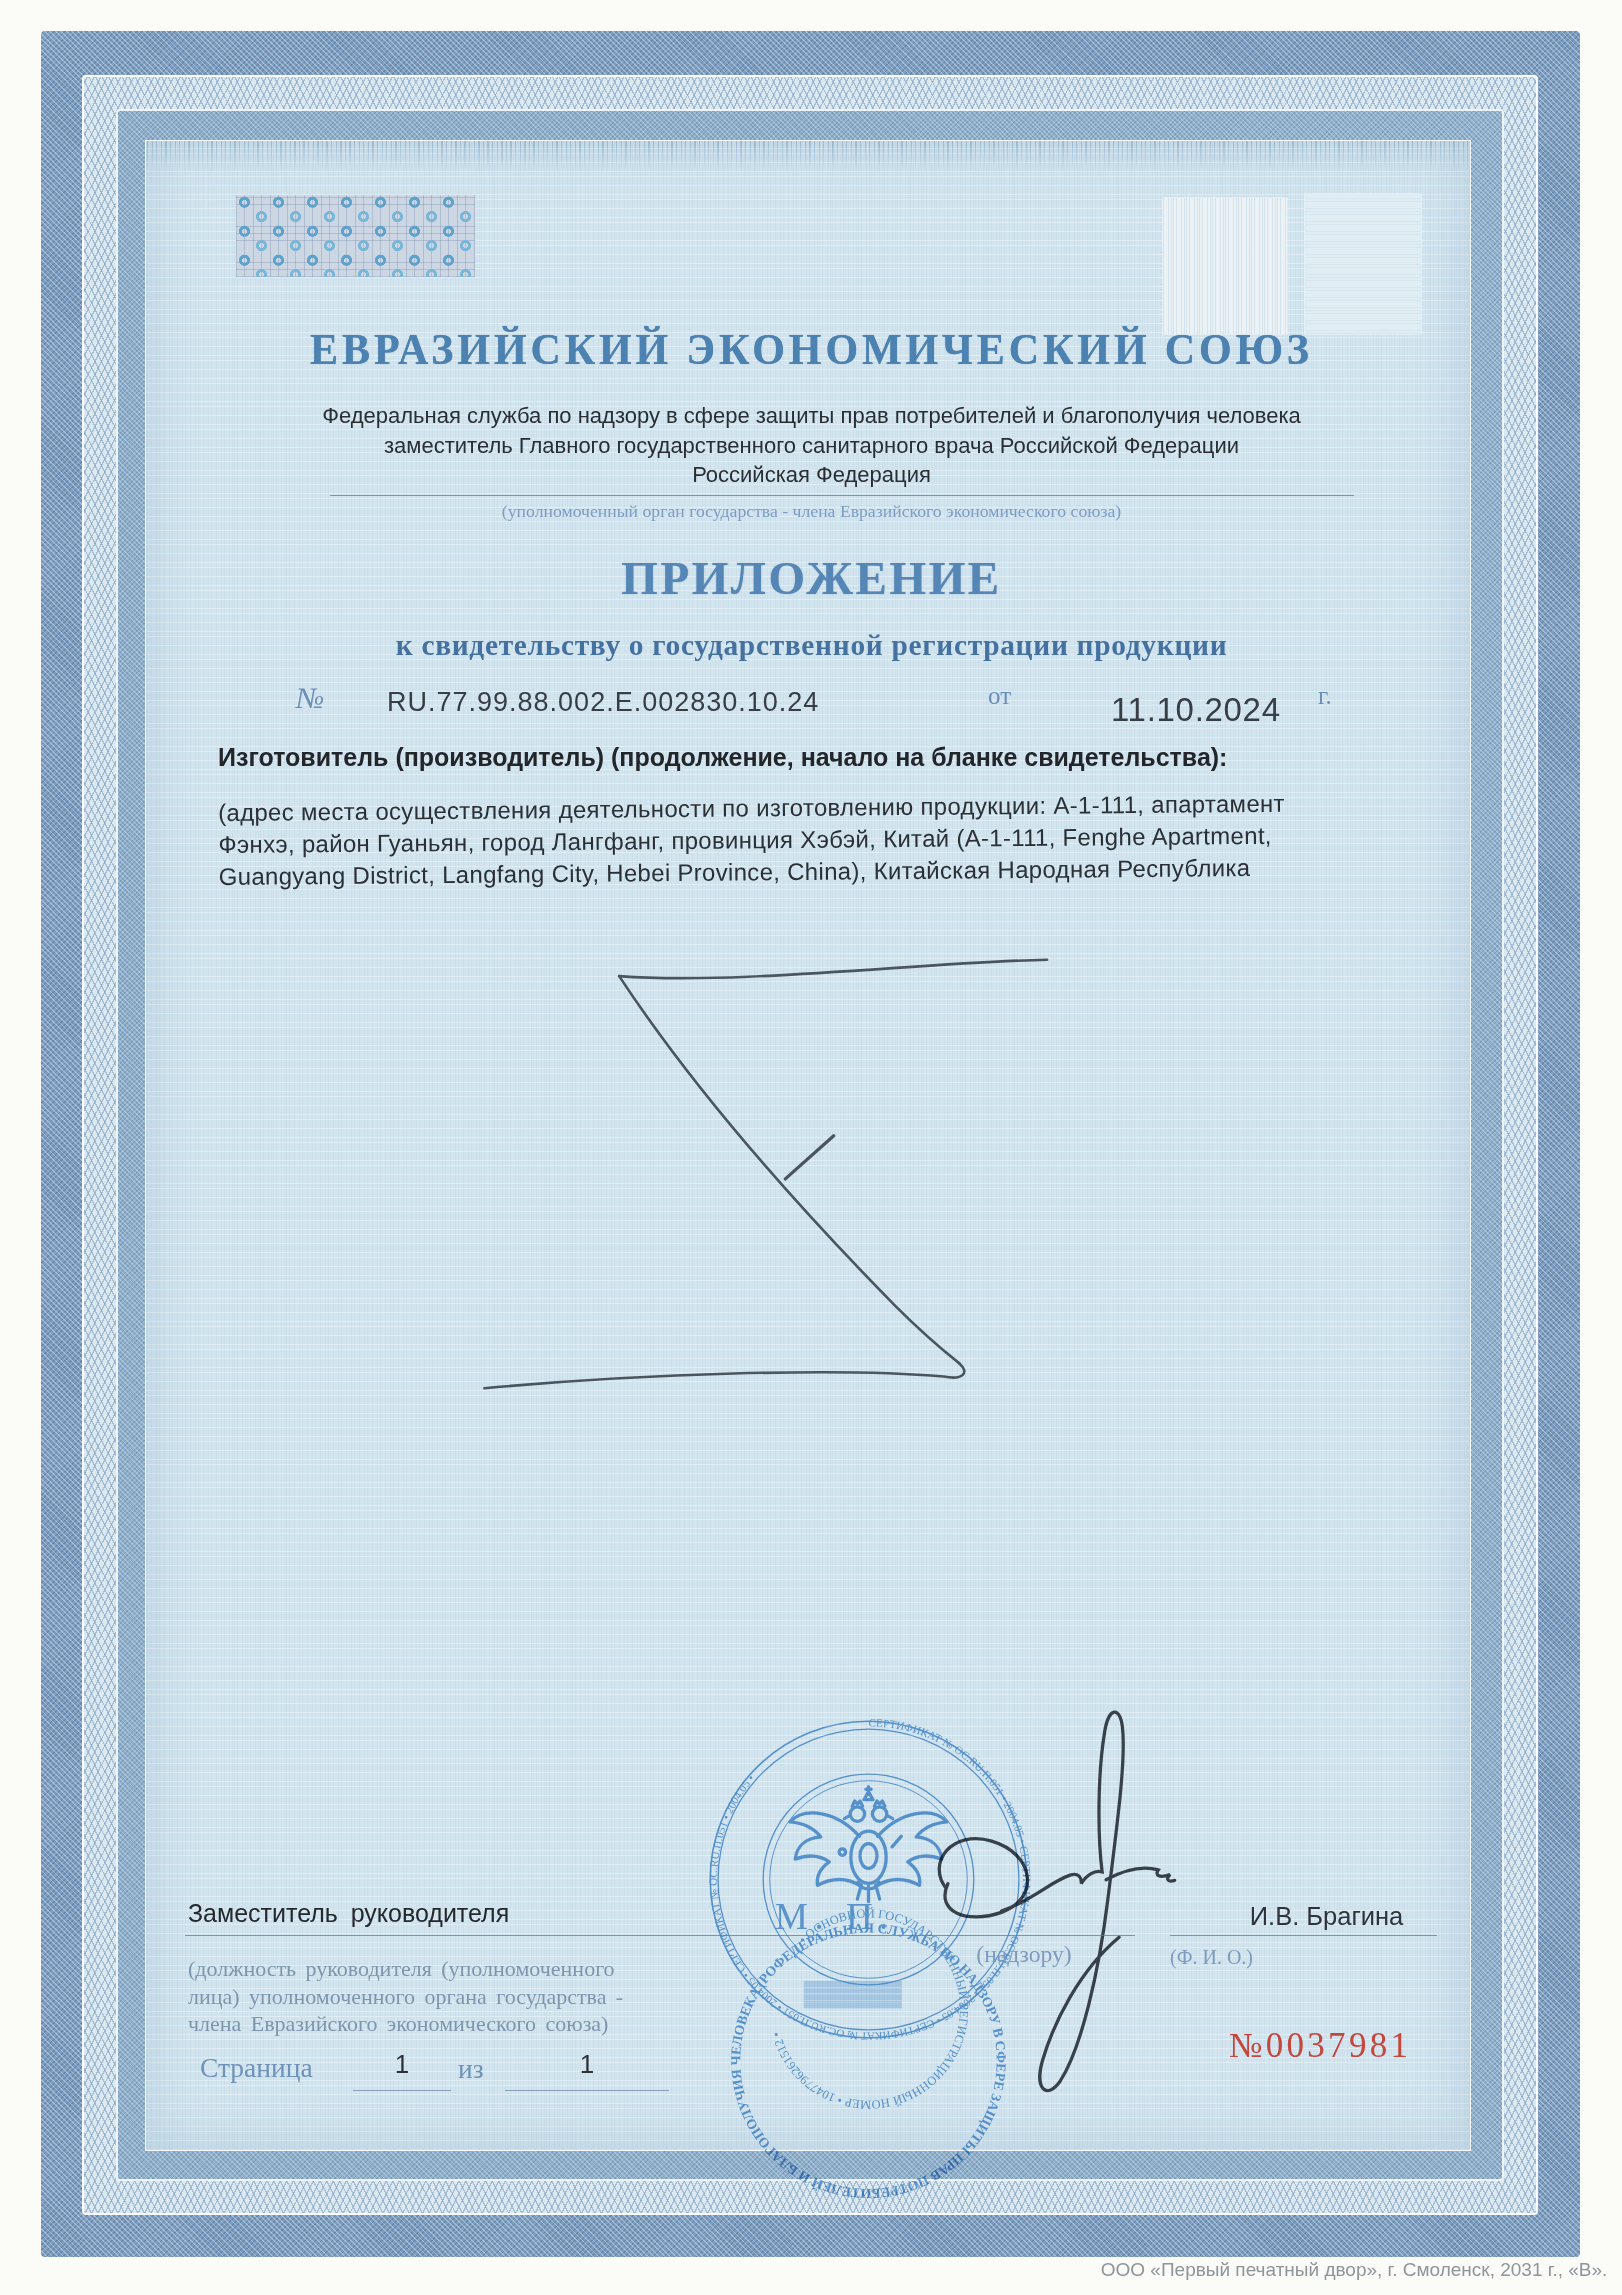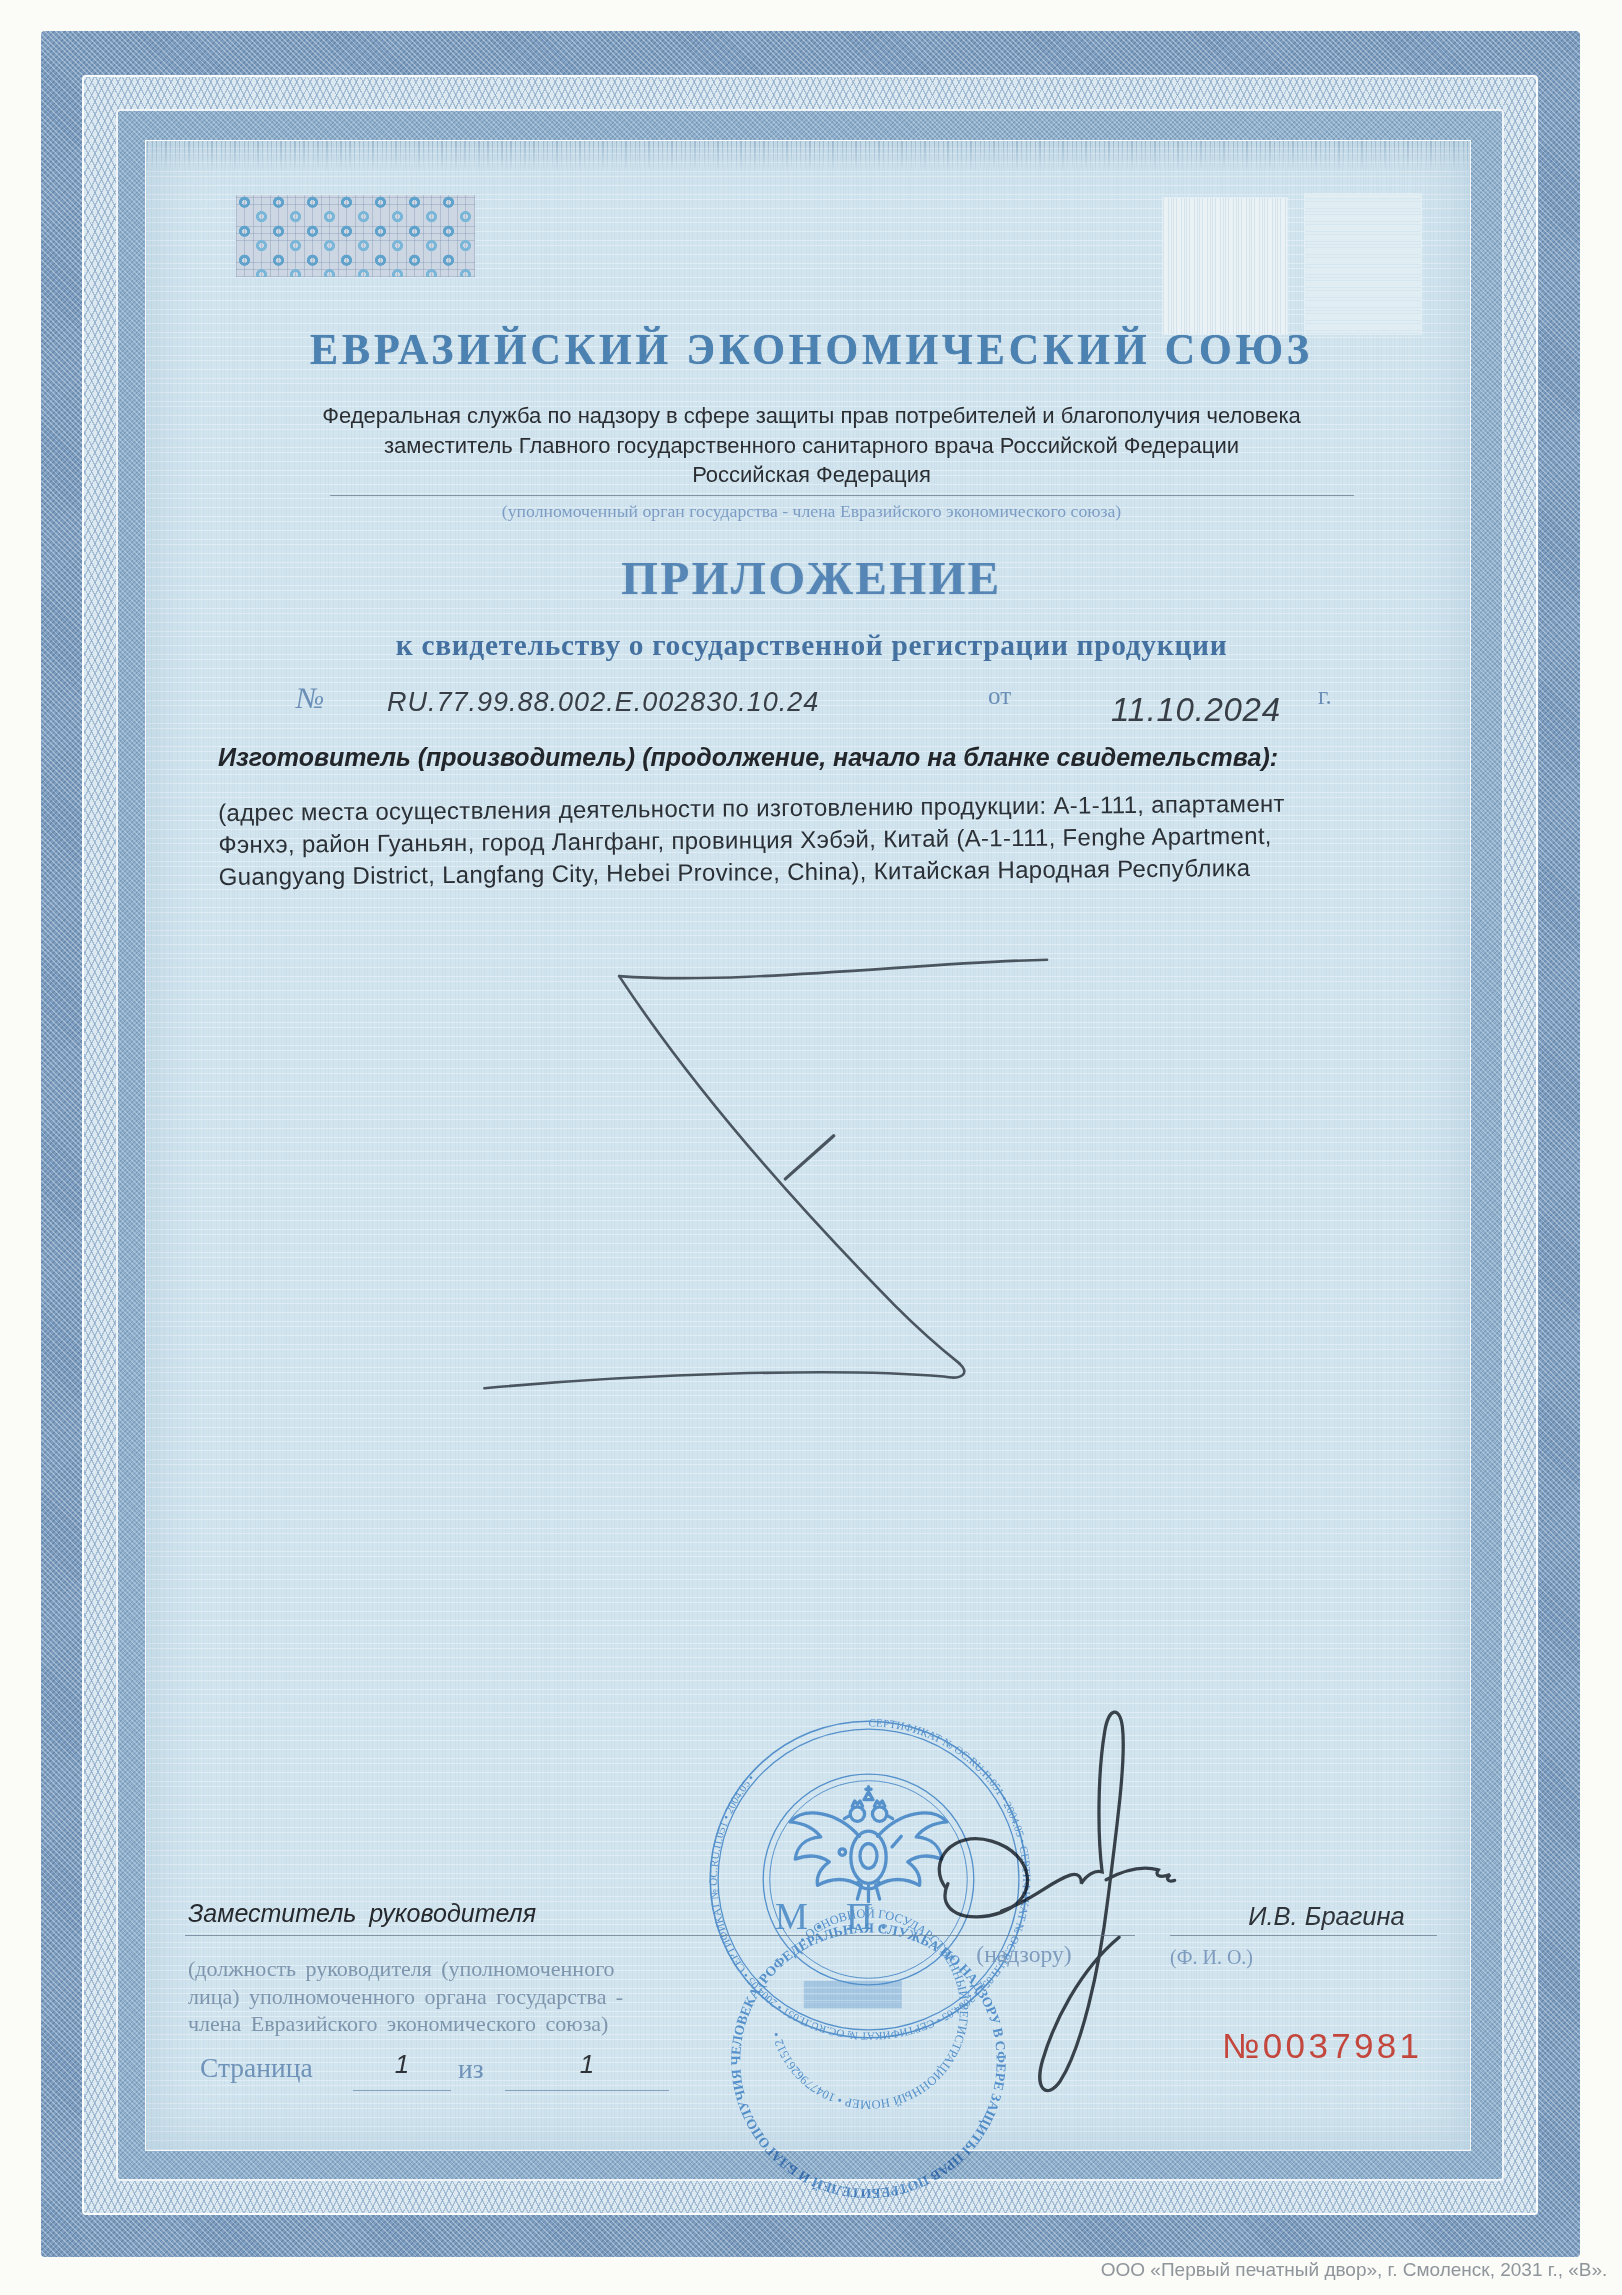--- a/index.html
+++ b/index.html
@@ -66,21 +66,21 @@
     background-size:34px 29px,34px 29px,auto,auto;
   }
   .wm{position:absolute;box-shadow:0 0 0 0.7px rgba(255,255,255,.55);}
   .wm1{left:1163px;top:198px;width:124px;height:136px;background:#eaf2f6;
        background-image:repeating-linear-gradient(90deg, rgba(195,214,228,.55) 0 0.7px, transparent 0.7px 2.6px);}
   .wm2{left:1305px;top:194px;width:116px;height:140px;background:#e0edf3;
        background-image:repeating-linear-gradient(0deg, rgba(200,220,232,.4) 0 0.7px, transparent 0.7px 3.3px);}
 
   
   .serif{font-family:"Liberation Serif","DejaVu Serif",serif;}
-  .sans{font-family:"Liberation Sans","DejaVu Sans",sans-serif;font-style:italic;}
+  .sans{font-family:"Liberation Sans","DejaVu Sans",sans-serif;}
   .union-title{
     top:325px;font-family:"Liberation Serif","DejaVu Serif",serif;font-weight:bold;
     font-size:42px;letter-spacing:3.9px;color:var(--title-blue,#4b82b2);
     text-shadow:0 0 0.7px rgba(40,80,120,.65);transform:scaleY(1.04);
   }
   .auth-line{font-size:22px;color:#2a2e33;}
   .auth-caption{top:501px;font-family:"Liberation Serif","DejaVu Serif",serif;
     font-size:17.7px;color:#7c9cc4;}
   .doc-title{
     top:551px;font-family:"Liberation Serif","DejaVu Serif",serif;font-weight:bold;
@@ -88,22 +88,22 @@
   }
   .doc-subtitle{
     top:629px;font-family:"Liberation Serif","DejaVu Serif",serif;font-weight:bold;
     font-size:29.4px;color:#44719f;letter-spacing:0.7px;
   }
   .blue-label{font-family:"Liberation Serif","DejaVu Serif",serif;color:var(--label-blue,#6b8fb6);}
   .dark-val{color:#383e45;}
   .rule{position:absolute;height:1.3px;background:#66798c;opacity:.75;}
   .caption-blue{font-family:"Liberation Serif","DejaVu Serif",serif;color:#7d95ad;}
   .red-num{
-    font-family:Liberation Sans, sans-serif;
-    color:var(--form-number-red,#c4473e);font-size:35px;letter-spacing:3.3px;
+    font-family:Liberation Serif, serif;
+    color:var(--form-number-red,#c4473e);font-size:35px;letter-spacing:3.3px;margin-left:7px;
   }
   .printer{color:#8e959b;font-size:19px;text-align:right;}
 
   svg{overflow:visible;}
   .seal-svg{mix-blend-mode:multiply;opacity:.84;}
   .ink{mix-blend-mode:multiply;}
 </style>
 </head>
 <body>
 

